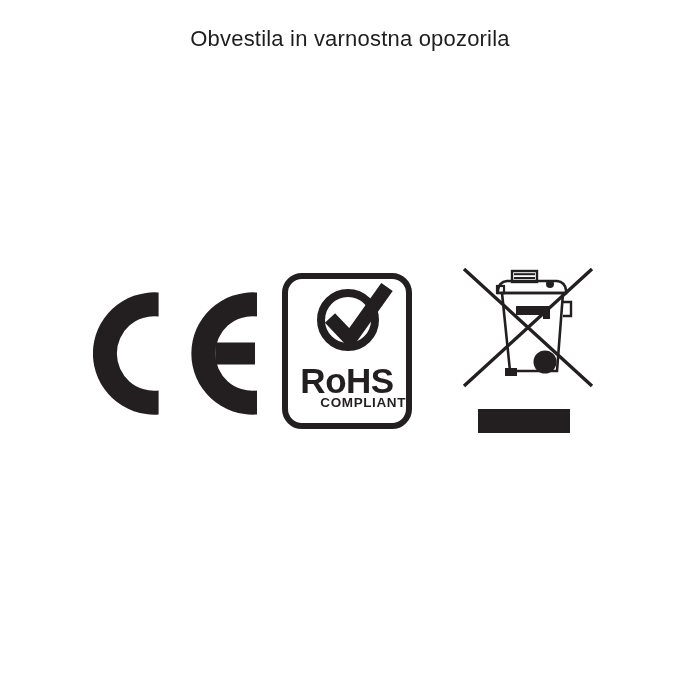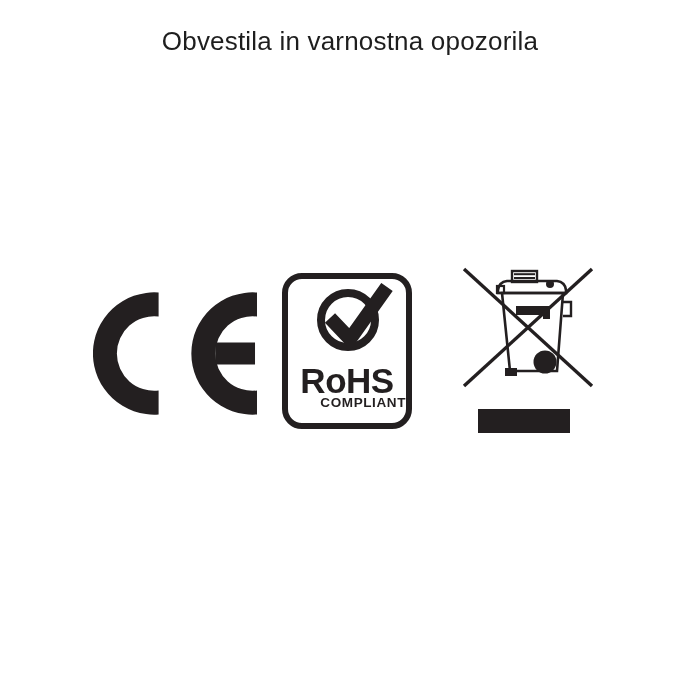--- a/index.html
+++ b/index.html
@@ -6,21 +6,21 @@
   * { margin:0; padding:0; box-sizing:border-box; }
   html,body { background:#fff; }
   .stage {
     position:relative; width:700px; height:700px;
     background:var(--bg); overflow:hidden;
     font-family:"Liberation Sans","DejaVu Sans",sans-serif;
     color:var(--ink);
   }
   .page-title {
     position:absolute; top:26px; left:0; width:700px;
-    text-align:center; font-size:26px; font-weight:400;
+    text-align:center; font-size:22px; font-weight:400;
     letter-spacing:.2px; color:#1e1e1e;
   }
   .marks-row { position:absolute; inset:0; }
   figure { position:absolute; }
 
   
   .ce-mark { left:93px; top:292px; width:165px; height:123px; }
   .ce-mark svg { display:block; width:165px; height:123px; }
 
   

